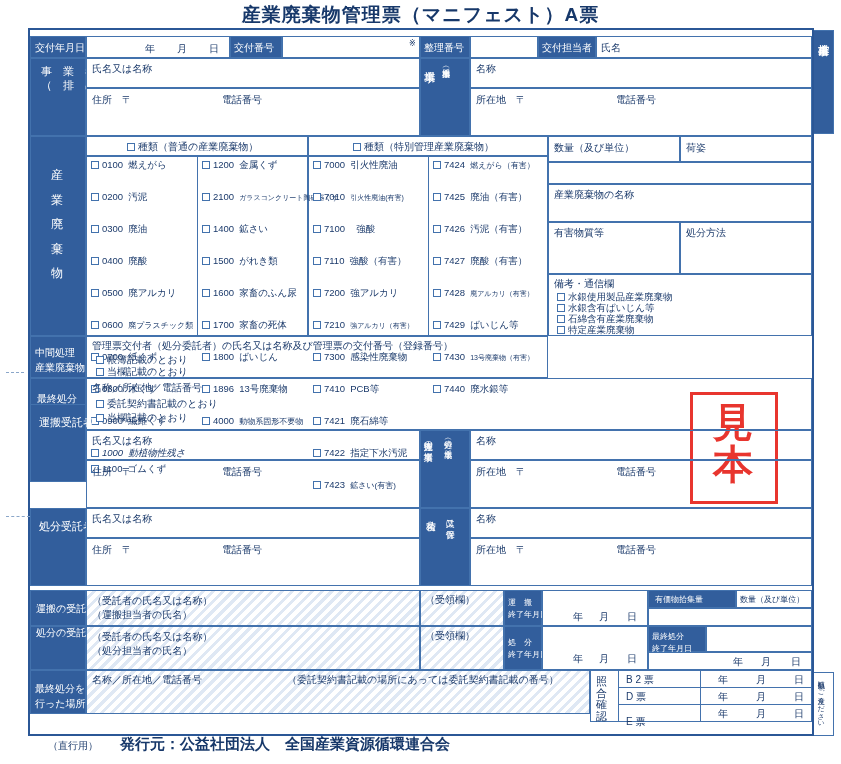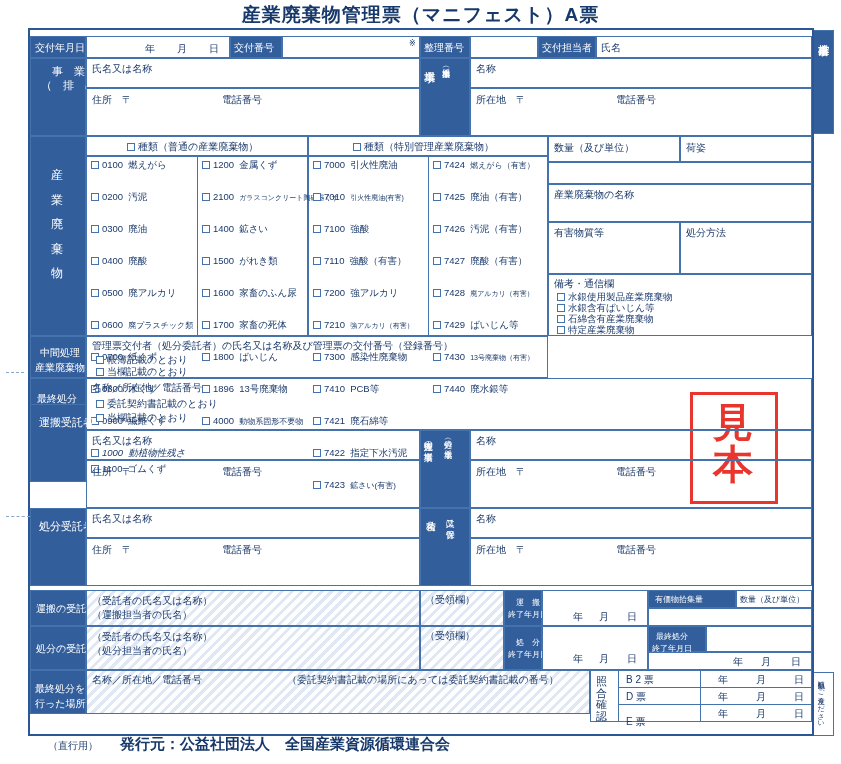--- a/index.html
+++ b/index.html
@@ -1,21 +1,21 @@
 <!DOCTYPE html>
 <html><head>
 <meta charset="utf-8">
 <style>
   html,body{margin:0;padding:0;background:#ffffff;}
   body{font-family:"Liberation Sans","DejaVu Sans",sans-serif;}
   #page{position:relative;width:841px;height:764px;background:#fff;overflow:hidden;color:#1b3a6b;}
   .ttl{position:absolute;left:0;top:2px;width:841px;text-align:center;font-size:19px;font-weight:bold;letter-spacing:1px;color:#17386a;}
   .frame{position:absolute;left:28px;top:28px;width:786px;height:708px;border:2px solid #2b5796;box-sizing:border-box;}
   .bx{position:absolute;box-sizing:border-box;border:1px solid #4372ad;}
-  .fill{background:#325e9c;color:#fff;text-align:center;}
+  .fill{background:#325e9c;color:#fff;}
   .lbl{position:absolute;font-size:10px;line-height:1.15;color:#1b3a6b;white-space:pre;}
   .lbl.xs{font-size:8px;}
   .vert{writing-mode:vertical-rl;text-orientation:upright;}
   .white{color:#fff;}
   .cb{display:inline-block;width:8px;height:8px;border:1px solid #4372ad;background:#fff;vertical-align:-1px;margin-right:3px;box-sizing:border-box;}
   .row{position:absolute;font-size:9.5px;color:#1b3a6b;white-space:nowrap;}
   .hatch{background:repeating-linear-gradient(-45deg,#dfe8f4 0 3px,#ffffff 3px 7px);}
   .hline{position:absolute;background:#4372ad;height:1px;}
   .vline{position:absolute;background:#4372ad;width:1px;}
   .stamp{position:absolute;border:3px solid #e8352e;color:#e8352e;font-size:40px;font-weight:bold;line-height:1.05;text-align:center;letter-spacing:2px;padding:6px 10px;box-sizing:border-box;}
@@ -151,21 +151,21 @@
       <div class="row" style="top: 48px; position: relative; height: 16px;"><span class="cb"></span><span style="margin-right: 5px;">1500</span><span>がれき類</span></div>
       <div class="row" style="top: 64px; position: relative; height: 16px;"><span class="cb"></span><span style="margin-right: 5px;">1600</span><span>家畜のふん尿</span></div>
       <div class="row" style="top: 80px; position: relative; height: 16px;"><span class="cb"></span><span style="margin-right: 5px;">1700</span><span>家畜の死体</span></div>
       <div class="row" style="top: 96px; position: relative; height: 16px;"><span class="cb"></span><span style="margin-right: 5px;">1800</span><span>ばいじん</span></div>
       <div class="row" style="top: 112px; position: relative; height: 16px;"><span class="cb"></span><span style="margin-right: 5px;">1896</span><span>13号廃棄物</span></div>
       <div class="row" style="top: 128px; position: relative; height: 16px;"><span class="cb"></span><span style="margin-right: 5px;">4000</span><span style="font-size: 8px;">動物系固形不要物</span></div>
     </div>
   <div id="special-left" style="position:absolute;left:313px;top:159px;">
       <div class="row" style="top: 0px; position: relative; height: 16px;"><span class="cb"></span><span style="margin-right: 5px;">7000</span><span>引火性廃油</span></div>
       <div class="row" style="top: 16px; position: relative; height: 16px;"><span class="cb"></span><span style="margin-right: 5px;">7010</span><span style="font-size: 7px;">引火性廃油(有害)</span></div>
-      <div class="row" style="top: 32px; position: relative; height: 16px;"><span class="cb"></span><span style="margin-right: 5px;">7100</span><span>強酸</span></div>
+      <div class="row" style="top: 32px; position: relative; height: 16px;"><span class="cb"></span><span style="margin-right: 11px;">7100</span><span>強酸</span></div>
       <div class="row" style="top: 48px; position: relative; height: 16px;"><span class="cb"></span><span style="margin-right: 5px;">7110</span><span>強酸（有害）</span></div>
       <div class="row" style="top: 64px; position: relative; height: 16px;"><span class="cb"></span><span style="margin-right: 5px;">7200</span><span>強アルカリ</span></div>
       <div class="row" style="top: 80px; position: relative; height: 16px;"><span class="cb"></span><span style="margin-right: 5px;">7210</span><span style="font-size: 7px;">強アルカリ（有害）</span></div>
       <div class="row" style="top: 96px; position: relative; height: 16px;"><span class="cb"></span><span style="margin-right: 5px;">7300</span><span>感染性廃棄物</span></div>
       <div class="row" style="top: 112px; position: relative; height: 16px;"><span class="cb"></span><span style="margin-right: 5px;">7410</span><span>PCB等</span></div>
       <div class="row" style="top: 128px; position: relative; height: 16px;"><span class="cb"></span><span style="margin-right: 5px;">7421</span><span>廃石綿等</span></div>
       <div class="row" style="top: 144px; position: relative; height: 16px;"><span class="cb"></span><span style="margin-right: 5px;">7422</span><span>指定下水汚泥</span></div>
       <div class="row" style="top: 160px; position: relative; height: 16px;"><span class="cb"></span><span style="margin-right: 5px;">7423</span><span style="font-size: 8px;">鉱さい(有害)</span></div>
     </div>
   <div id="special-right" style="position:absolute;left:433px;top:159px;">
@@ -266,21 +266,21 @@
   </div>
   <div class="bx fill" style="left:648px;top:590px;width:88px;height:18px;">
     <div class="lbl white xs" style="left:6px;top:4px;">有価物拾集量</div>
   </div>
   <div class="bx" style="left:736px;top:590px;width:76px;height:18px;">
     <div class="lbl xs" style="left:3px;top:4px;">数量（及び単位）</div>
   </div>
   <div class="bx" style="left:648px;top:608px;width:164px;height:18px;"></div>
 
   <div class="bx fill" style="left:30px;top:626px;width:56px;height:44px;">
-    <div class="lbl white" style="left:5px;top:16px;">処分の受託</div>
+    <div class="lbl white" style="left:5px;top:0;">処分の受託</div>
   </div>
   <div class="bx hatch" style="left:86px;top:626px;width:334px;height:44px;">
     <div class="lbl" style="left:5px;top:3px;line-height:1.35;">（受託者の氏名又は名称）
 （処分担当者の氏名）</div>
   </div>
   <div class="bx hatch" style="left:420px;top:626px;width:84px;height:44px;">
     <div class="lbl" style="left:4px;top:3px;">（受領欄）</div>
   </div>
   <div class="bx fill" style="left:504px;top:626px;width:38px;height:44px;">
     <div class="lbl white xs" style="left:3px;top:10px;line-height:1.5;">処　分

